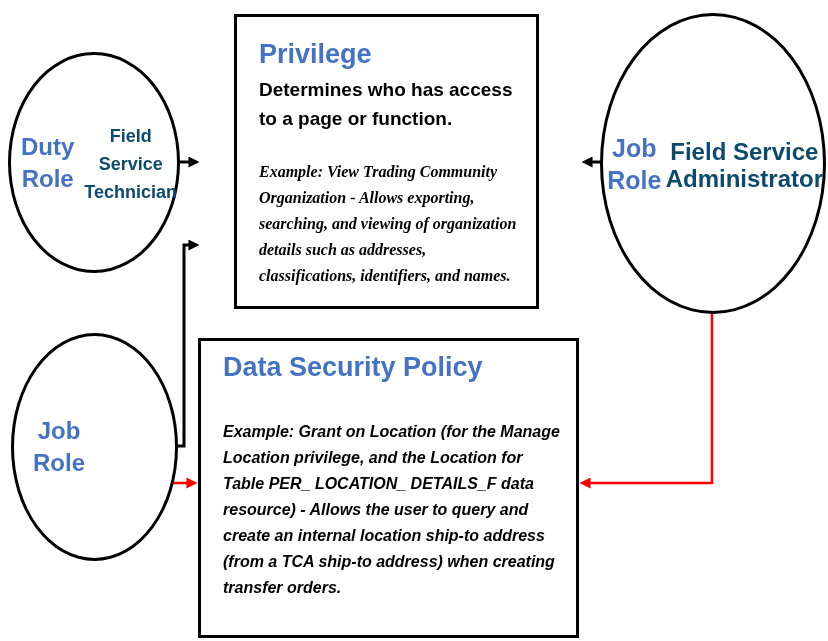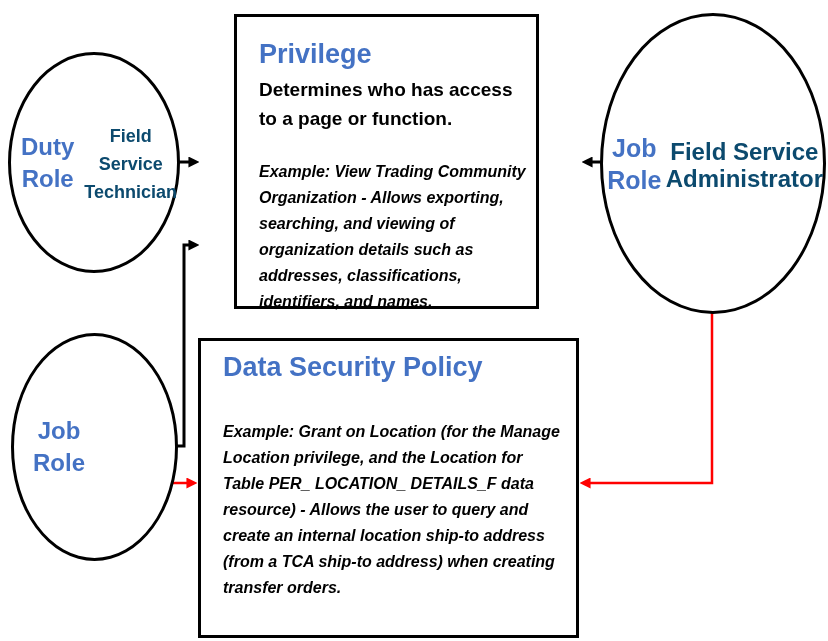--- a/index.html
+++ b/index.html
@@ -54,21 +54,21 @@
     background: #ffffff;
   }
   .box-privilege { left: 200px; top: 14px;  width: 305px; height: 295px; padding: 22px 10px 0 22px; margin-left: 34px; }
   .box-dsp       { left: 198px; top: 338px; width: 381px; height: 300px; padding: 11px 8px 0 22px; }
 
   .btitle { color: #4472C4; font-size: 27px; line-height: 31px; }
   .bdesc  { font-size: 19px; line-height: 29px; margin-top: 5px; }
   .bexample { font-style: italic; font-size: 16px; line-height: 26px; }
 
   .box-privilege .bdesc    { max-width: 352px; }
-  .box-privilege .bexample { max-width: 358px; margin-top: 26px; }
+  .box-privilege .bexample { max-width: 358px; margin-top: 26px; font-family: Liberation Serif, serif; }
   .box-dsp .bdesc          { max-width: 302px; }
   .box-dsp .bexample       { max-width: 352px; margin-top: 36px; line-height: 26px; }
 </style>
 </head>
 <body>
 
 <div class="canvas">
 
   <svg class="connectors" width="828" height="641" viewBox="0 0 828 641" xmlns="http://www.w3.org/2000/svg">
     <defs>

